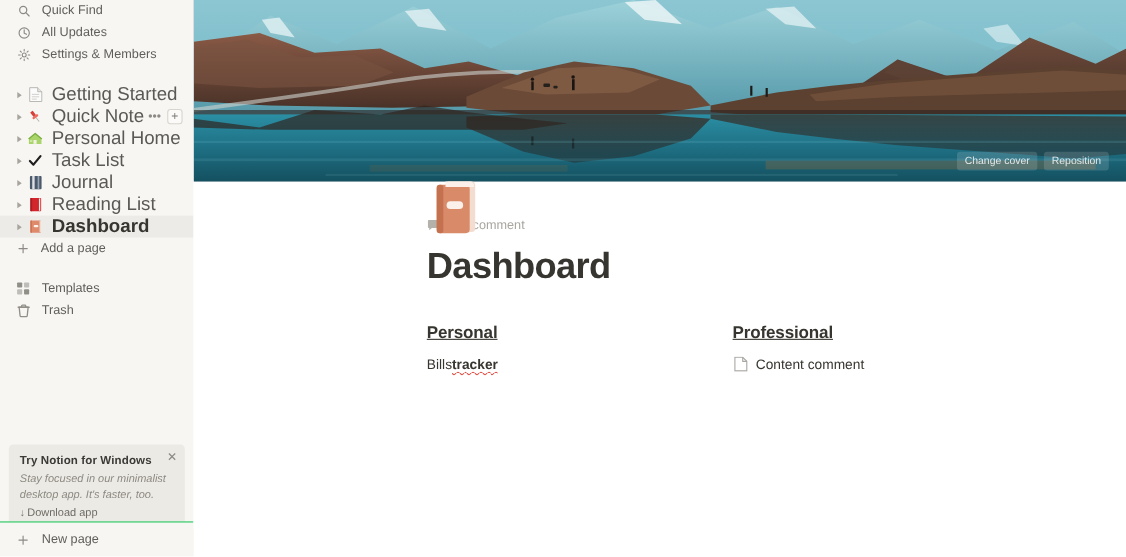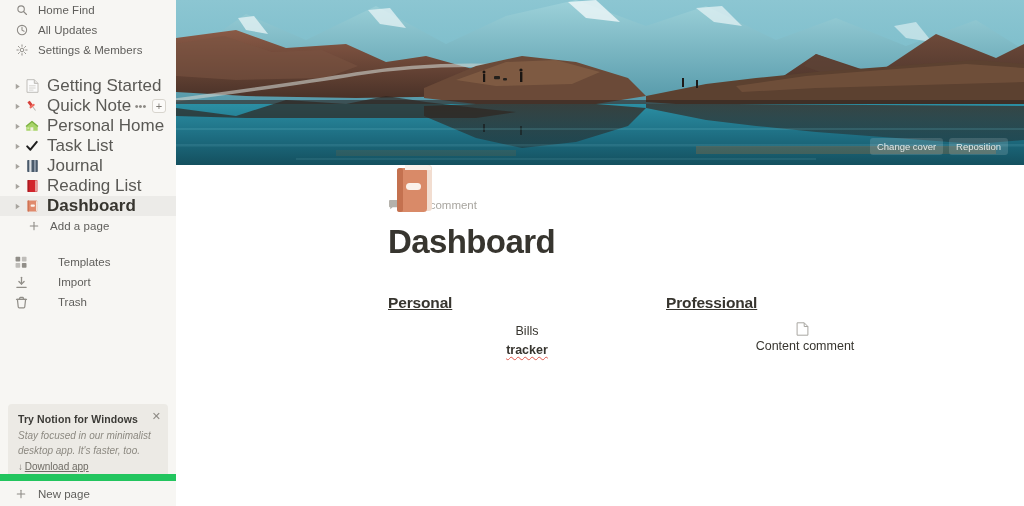--- a/index.html
+++ b/index.html
@@ -136,21 +136,20 @@
     color: #7d7a75;
   }
 
   
   .util-row {
     display: flex;
     align-items: center;
     height: 20px;
     padding: 0 10px 0 13px;
     cursor: pointer;
-    gap: 20px;
   }
   .util-ico {
     width: 16px;
     min-width: 16px;
     height: 16px;
     display: flex;
     align-items: center;
     justify-content: center;
     margin-right: 9px;
     color: #918e88;
@@ -188,40 +187,39 @@
     display: flex;
     align-items: center;
     margin-top: 3px;
     gap: 2px;
     cursor: pointer;
   }
   #promo-arrow { font-size: 9.5px; color: #7c7972; }
   #promo-link {
     font-size: 10px;
     color: #6e6b64;
-    text-decoration: underline;
   }
   #promo-close {
     position: absolute;
     right: 7px;
     top: 7px;
     font-size: 11px;
     color: #8d8a84;
     cursor: pointer;
     line-height: 1;
   }
 
   
   #newpage-bar {
     position: absolute;
     left: 0;
     bottom: 0;
     width: 176px;
     height: 32px;
-    border-top: 7px solid #22c55e;
+    border-top: 1px solid #22c55e;
     display: flex;
     align-items: center;
     padding-left: 13px;
     background: #f7f6f3;
     cursor: pointer;
   }
   #newpage-plus {
     width: 16px;
     display: flex;
     align-items: center;
@@ -329,21 +327,20 @@
   .gap-sec { height: 50px; }
 
   .item-line {
     display: flex;
     align-items: center;
     margin-top: 9px;
     font-size: 12.5px;
     color: #37352f;
     line-height: 1.5;
     min-height: 19px;
-    flex-direction: column;
   }
 
   .item-ico {
     width: 15px;
     min-width: 15px;
     height: 15px;
     margin-right: 6px;
     display: flex;
     align-items: center;
     justify-content: center;
@@ -369,21 +366,21 @@
 
     <div class="nav-top">
 
       <div class="nav-row">
         <span class="nav-ico">
           <svg width="12" height="12" viewBox="0 0 16 16" fill="none" stroke="currentColor" stroke-width="1.5">
             <circle cx="6.8" cy="6.8" r="4.3"></circle>
               <line x1="10" y1="10" x2="14" y2="14" stroke-linecap="round"></line>
           </svg>
         </span>
-        <span class="nav-lbl">Home Find</span>
+        <span class="nav-lbl">Quick Find</span>
       </div>
 
       <div class="nav-row">
         <span class="nav-ico">
           <svg width="12" height="12" viewBox="0 0 16 16" fill="none" stroke="currentColor" stroke-width="1.4">
             <circle cx="8" cy="8" r="6.2"></circle>
               <polyline points="8,4.3 8,8.2 10.8,9.6" stroke-linecap="round" stroke-linejoin="round"></polyline>
           </svg>
         </span>
         <span class="nav-lbl">All Updates</span>
@@ -518,21 +515,21 @@
           <svg width="13" height="14" viewBox="0 0 13 14">
             <rect x="1.6" y="1.5" width="9.6" height="11" rx="0.8" fill="#e08a6c"></rect>
             <rect x="1.6" y="1.5" width="1.5" height="11" fill="#cf7354"></rect>
             <rect x="4.6" y="5.6" width="4.3" height="2.1" rx="1" fill="#fbf3ec"></rect>
             <rect x="10" y="2" width="1.2" height="10" rx="0.4" fill="#f3e3d8"></rect>
           </svg>
         </span>
         <span class="page-lbl">Dashboard</span>
       </div>
 
-      <div class="nav-row" style="padding-left:26px;">
+      <div class="nav-row" style="padding-left:13px;">
         <span class="nav-ico">
           <svg width="12" height="12" viewBox="0 0 16 16" stroke="currentColor" stroke-width="1.4" stroke-linecap="round">
             <line x1="8" y1="3" x2="8" y2="13"></line>
               <line x1="3" y1="8" x2="13" y2="8"></line>
           </svg>
         </span>
         <span class="nav-lbl">Add a page</span>
       </div>
 
     </div>
@@ -546,30 +543,20 @@
           <svg width="13" height="13" viewBox="0 0 14 14" fill="currentColor">
             <rect x="0.6" y="0.8" width="5" height="5" rx="0.8"></rect>
             <rect x="7.4" y="0.8" width="5" height="5" rx="0.8" opacity="0.55"></rect>
             <rect x="0.6" y="7.6" width="5" height="5" rx="0.8" opacity="0.55"></rect>
             <rect x="7.4" y="7.6" width="5" height="5" rx="0.8"></rect>
           </svg>
         </span>
         <span class="util-lbl">Templates</span>
       </div>
 
-      <div class="util-row">
-        <span class="util-ico">
-          <svg width="13" height="13" viewBox="0 0 14 14" fill="none" stroke="currentColor" stroke-width="1.4" stroke-linecap="round" stroke-linejoin="round">
-            <line x1="7" y1="1.4" x2="7" y2="8.6"></line>
-            <polyline points="4.2,5.9 7,8.8 9.8,5.9"></polyline>
-            <line x1="2" y1="12.2" x2="12" y2="12.2"></line>
-          </svg>
-        </span>
-        <span class="util-lbl">Import</span>
-      </div>
 
       <div class="util-row">
         <span class="util-ico">
           <svg width="13" height="13" viewBox="0 0 14 14" fill="none" stroke="currentColor" stroke-width="1.3" stroke-linejoin="round">
             <path d="M2.6 3.6h8.8l-0.9 8.3a1 1 0 0 1-1 0.9H4.5a1 1 0 0 1-1-0.9z"></path>
             <line x1="1.6" y1="3.6" x2="12.4" y2="3.6" stroke-linecap="round"></line>
             <path d="M5 3.4V2.3a0.8 0.8 0 0 1 0.8-0.8h2.4a0.8 0.8 0 0 1 0.8 0.8v1.1"></path>
           </svg>
         </span>
         <span class="util-lbl">Trash</span>

